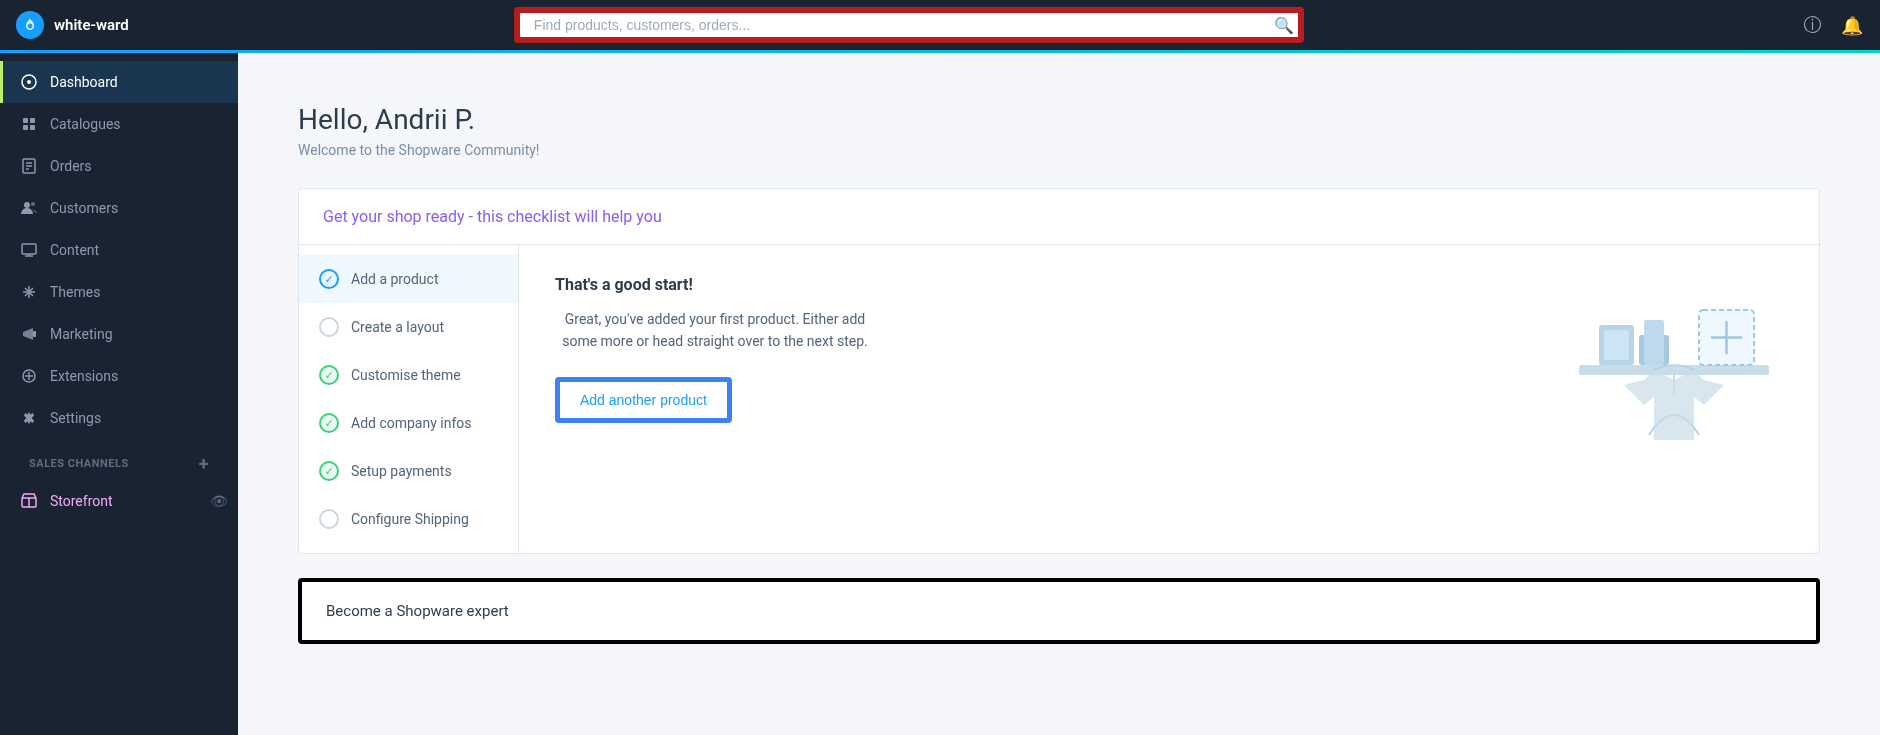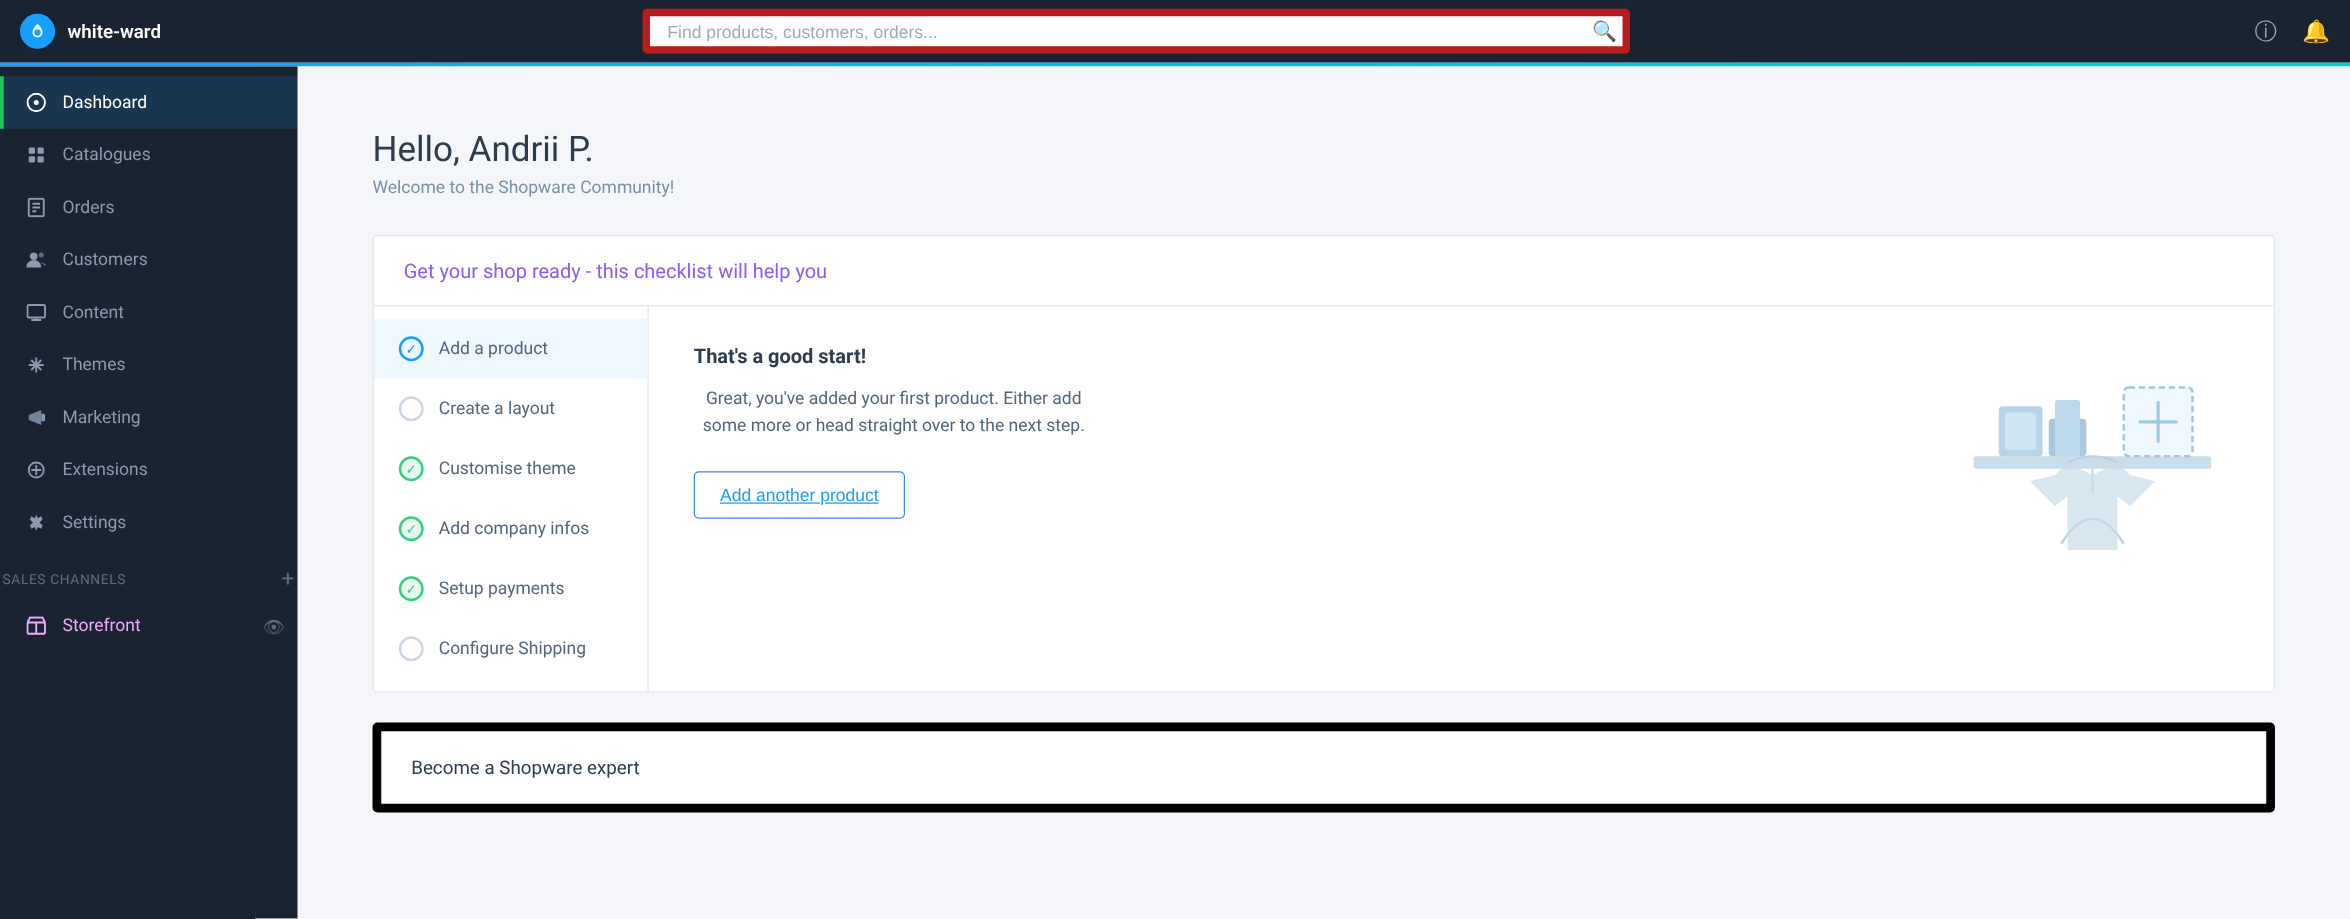--- a/index.html
+++ b/index.html
@@ -112,36 +112,36 @@
       padding: 12px 20px;
       color: #8a9bb0;
       font-size: 14px;
       cursor: pointer;
       transition: background 0.15s;
       border-radius: 0;
     }
     .sidebar-item.active {
       background: rgba(24, 158, 255, 0.15);
       color: white;
-      border-left: 3px solid #22c55e;
+      border-left: 3px solid #bef264;
       padding-left: 17px;
     }
     .sidebar-icon {
       width: 18px;
       height: 18px;
       display: flex;
       align-items: center;
       justify-content: center;
       flex-shrink: 0;
     }
     .sidebar-section {
-      padding: 14px 2px 6px;
+      padding: 14px 29px 6px;
       color: #5a6f82;
       font-size: 11px;
-      font-weight: 400;
+      font-weight: 700;
       text-transform: uppercase;
       letter-spacing: 0.5px;
       display: flex;
       align-items: center;
       justify-content: space-between;
     }
     .sidebar-section-add {
       color: #5a6f82;
       cursor: pointer;
       font-size: 18px;
@@ -259,43 +259,42 @@
       font-size: 14px;
       color: #52657a;
       line-height: 1.6;
       margin-bottom: 24px;
       max-width: 320px;
       text-align: center;
     }
     .checklist-action-btn {
       display: inline-block;
       padding: 10px 20px;
-      border: 1px solid #3b82f6;
+      border: 5px solid #3b82f6;
       border-radius: 4px;
       color: #189eff;
       font-size: 14px;
       background: white;
       cursor: pointer;
       font-weight: 500;
-      text-decoration: underline;
     }
 
     
     .illustration {
       position: absolute;
       right: 30px;
       top: 20px;
       width: 220px;
       height: 200px;
     }
 
     
     .bottom-card {
       background: white;
-      border: 7px solid #000000;
+      border: 4px solid #000000;
       border-radius: 4px;
       padding: 20px 24px;
       font-size: 15px;
       color: #2d3d4e;
     }
 
     
     .shelf-illustration {
       width: 210px;
       height: 190px;

